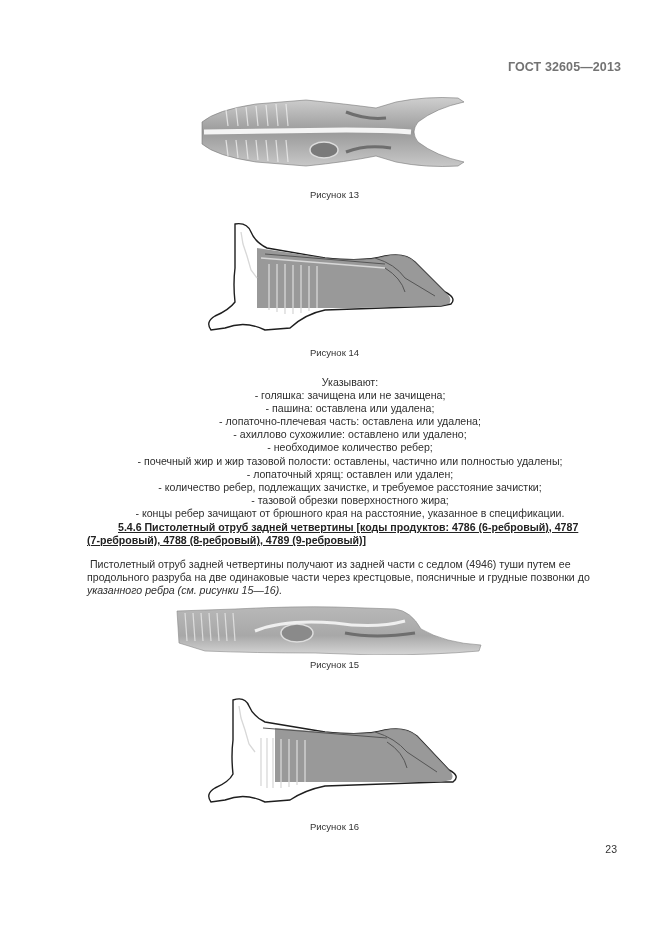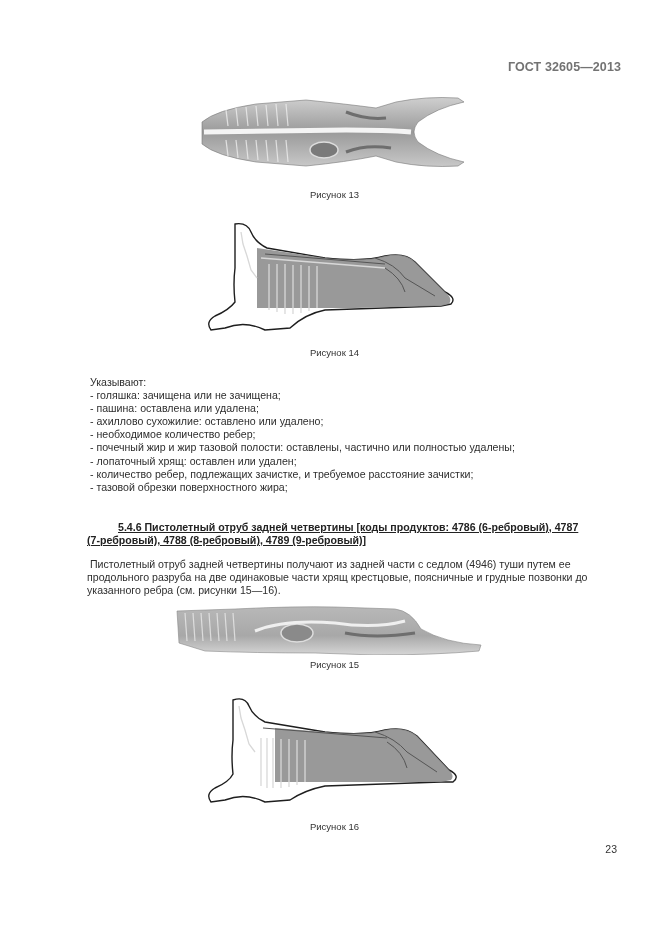--- a/index.html
+++ b/index.html
@@ -1,21 +1,21 @@
 <!DOCTYPE html>
 <html><head>
   <meta charset="utf-8">
   <style>
     html, body { margin: 0; padding: 0; background: #ffffff; }
     body { width: 661px; height: 935px; position: relative; overflow: hidden; font-family: "Liberation Sans", sans-serif; color: #2b2b2b; }
     .abs { position: absolute; }
     .header { right: 40px; top: 60px; font-size: 12.5px; font-weight: bold; color: #737373; letter-spacing: 0.1px; }
     .caption { font-size: 9.5px; color: #333; text-align: center; width: 661px; left: 4px; }
     .text { font-size: 10.6px; line-height: 13.1px; color: #2e2e2e; }
-    .list { left: 90px; top: 376px; width: 520px; }
+    .list { left: 90px; top: 376px; width: 520px; text-align: center; }
     .list div { white-space: nowrap; }
     .section { left: 90px; top: 521px; width: 520px; font-weight: bold; color: #222; text-decoration: underline; }
     .body-para { left: 90px; top: 548px; width: 520px; margin-top: 10px; }
     .pagenum { right: 44px; top: 843px; font-size: 10.5px; color: #333; }
     svg { display: block; }
   </style>
 </head>
 <body>
 
 <div class="abs header">ГОСТ 32605—2013</div>
@@ -74,37 +74,39 @@
       <path d="M180,50 Q196,60 200,74"></path>
     </g>
   </svg>
 </div>
 <div class="abs caption" style="top:347px;">Рисунок 14</div>
 
 <div class="abs text list">
   <div>Указывают:</div>
   <div>- голяшка: зачищена или не зачищена;</div>
   <div>- пашина: оставлена или удалена;</div>
+  <div>- лопаточно-плечевая часть: оставлена или удалена;</div>
   <div>- ахиллово сухожилие: оставлено или удалено;</div>
   <div>- необходимое количество ребер;</div>
   <div>- почечный жир и жир тазовой полости: оставлены, частично или полностью удалены;</div>
   <div>- лопаточный хрящ: оставлен или удален;</div>
   <div>- количество ребер, подлежащих зачистке, и требуемое расстояние зачистки;</div>
   <div>- тазовой обрезки поверхностного жира;</div>
+  <div>- концы ребер зачищают от брюшного края на расстояние, указанное в спецификации.</div>
 </div>
 
 <div class="abs text section">
   <div style="margin-left:28px; white-space:nowrap;">5.4.6 Пистолетный отруб задней четвертины [коды продуктов: 4786 (6-ребровый), 4787</div>
   <div style="margin-left:-3px; white-space:nowrap;">(7-ребровый), 4788 (8-ребровый), 4789 (9-ребровый)]</div>
 </div>
 
 <div class="abs text body-para">
   <div style="margin-left:0px; white-space:nowrap;">Пистолетный отруб задней четвертины получают из задней части с седлом (4946) туши путем ее</div>
-  <div style="margin-left:-3px; white-space:nowrap;">продольного разруба на две одинаковые части хрящ крестцовые, поясничные и грудные позвонки до</div>
-  <div style="margin-left:-3px; white-space:nowrap;">указанного ребра (см. рисунки 15—16).</div>
+  <div style="margin-left:-3px; white-space:nowrap;">продольного разруба на две одинаковые части через крестцовые, поясничные и грудные позвонки до</div>
+  <div style="margin-left:-3px; white-space:nowrap;font-style:italic;">указанного ребра (см. рисунки 15—16).</div>
 </div>
 
 <div class="abs" style="left:175px; top:603px;">
   <svg width="310" height="52" viewBox="0 0 310 52">
     <defs>
       <linearGradient id="g15" x1="0" y1="0" x2="0" y2="1">
         <stop offset="0" stop-color="#b8b8b8"></stop>
           <stop offset="0.6" stop-color="#a8a8a8"></stop>
           <stop offset="1" stop-color="#d6d6d6"></stop>
       </linearGradient>

